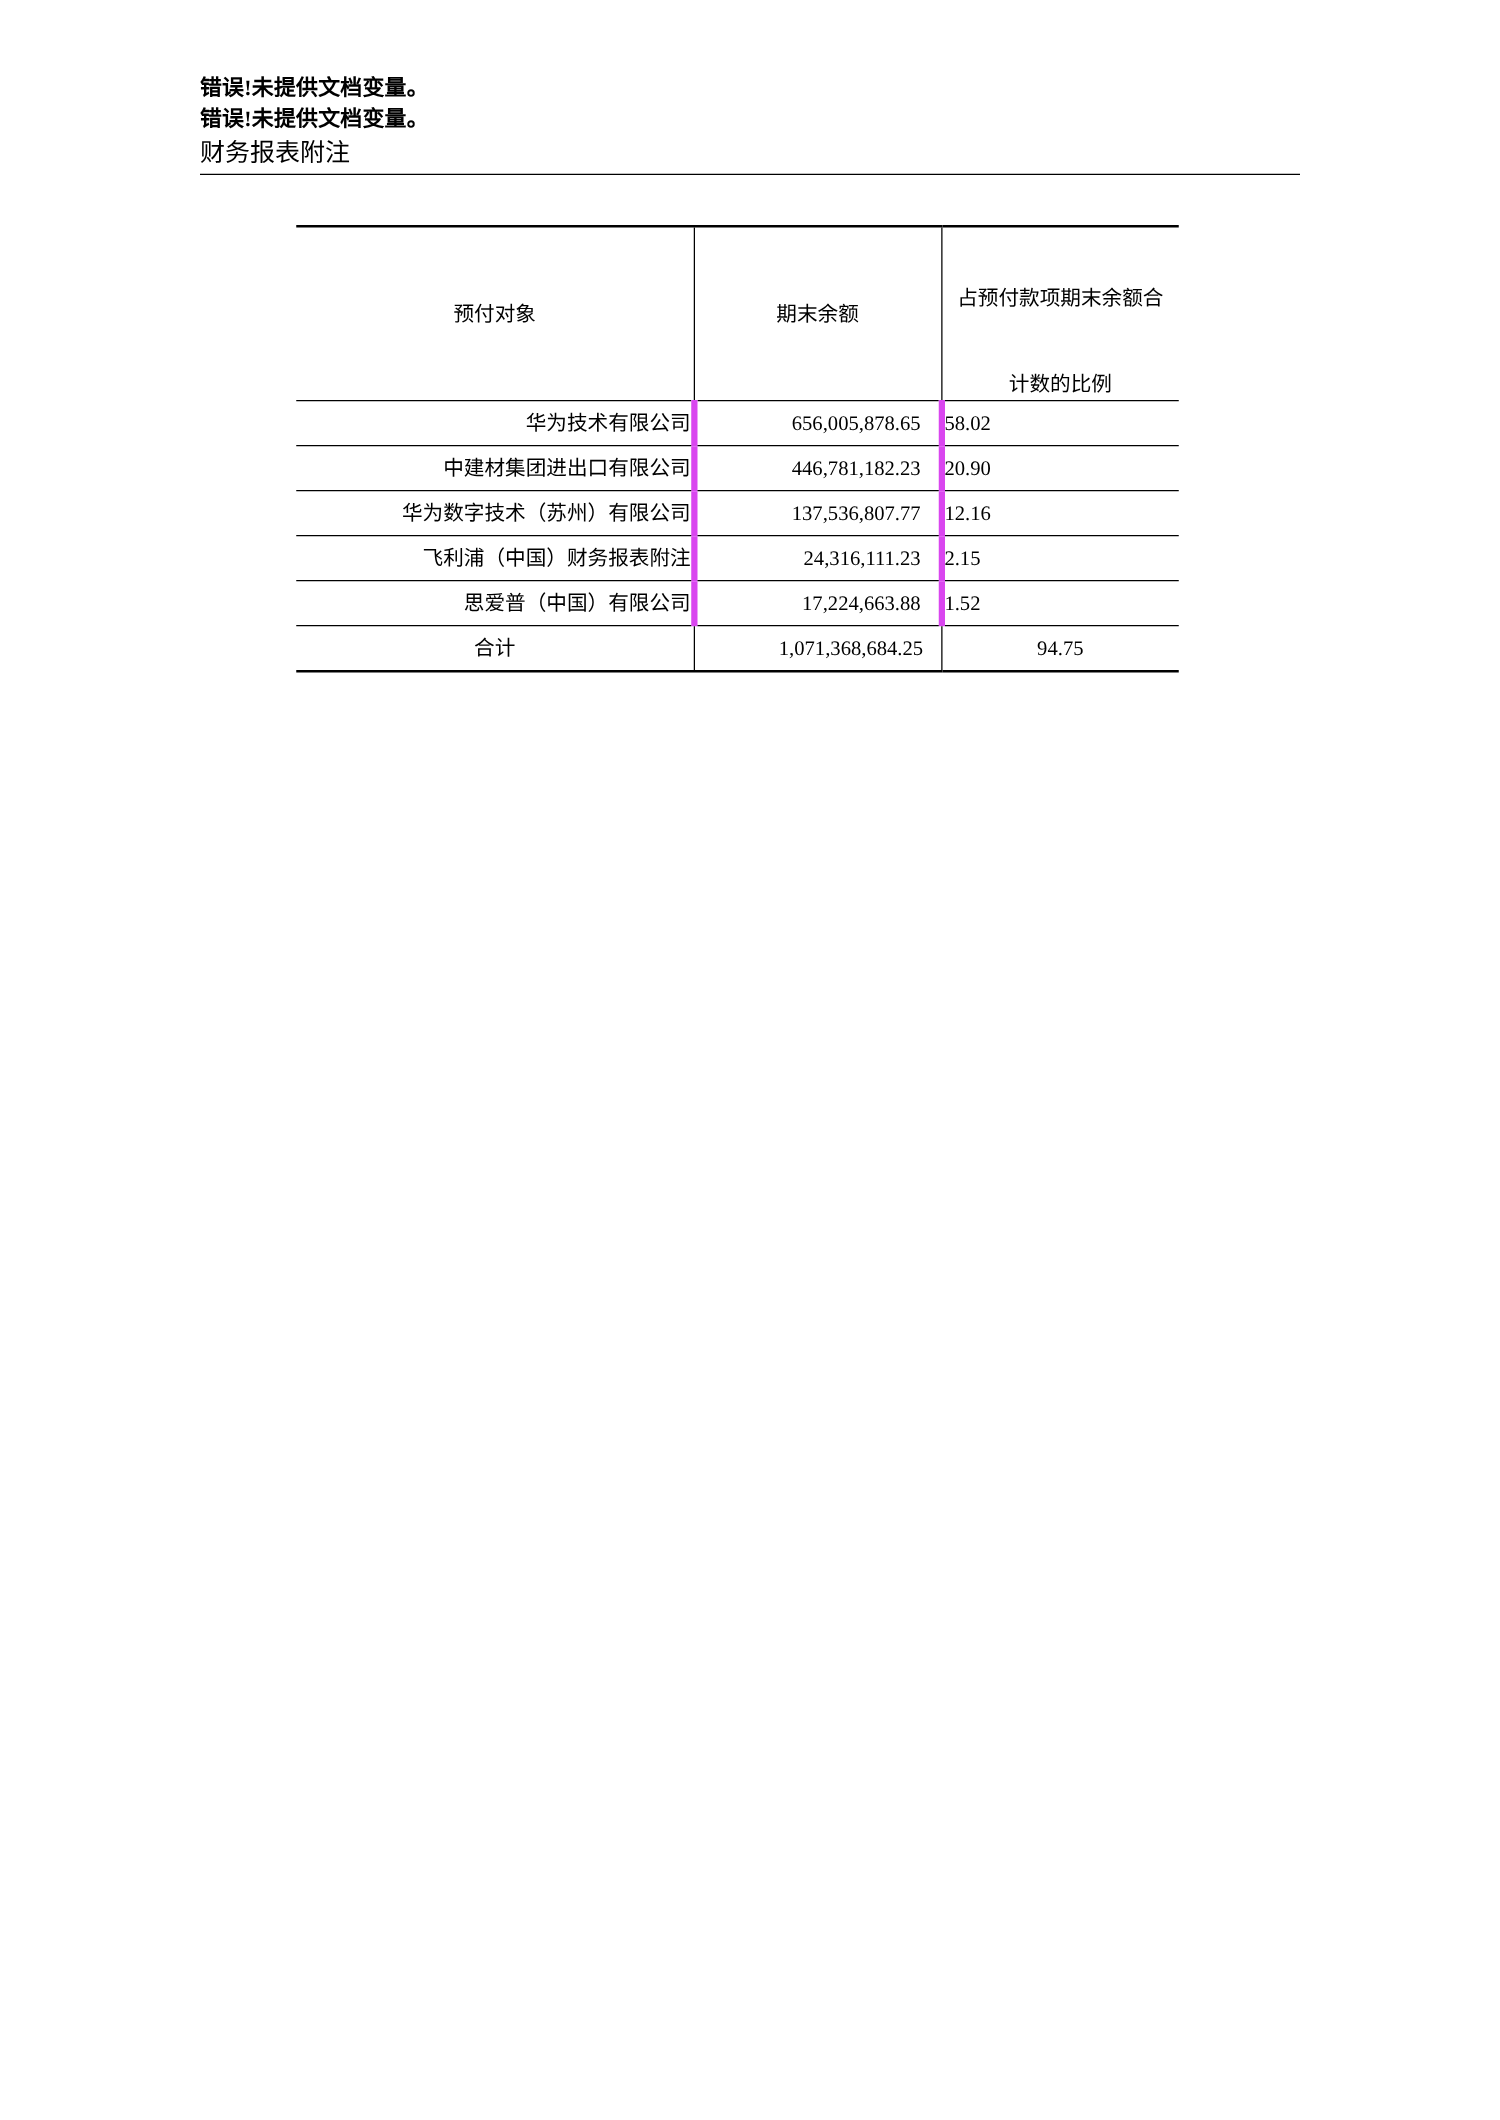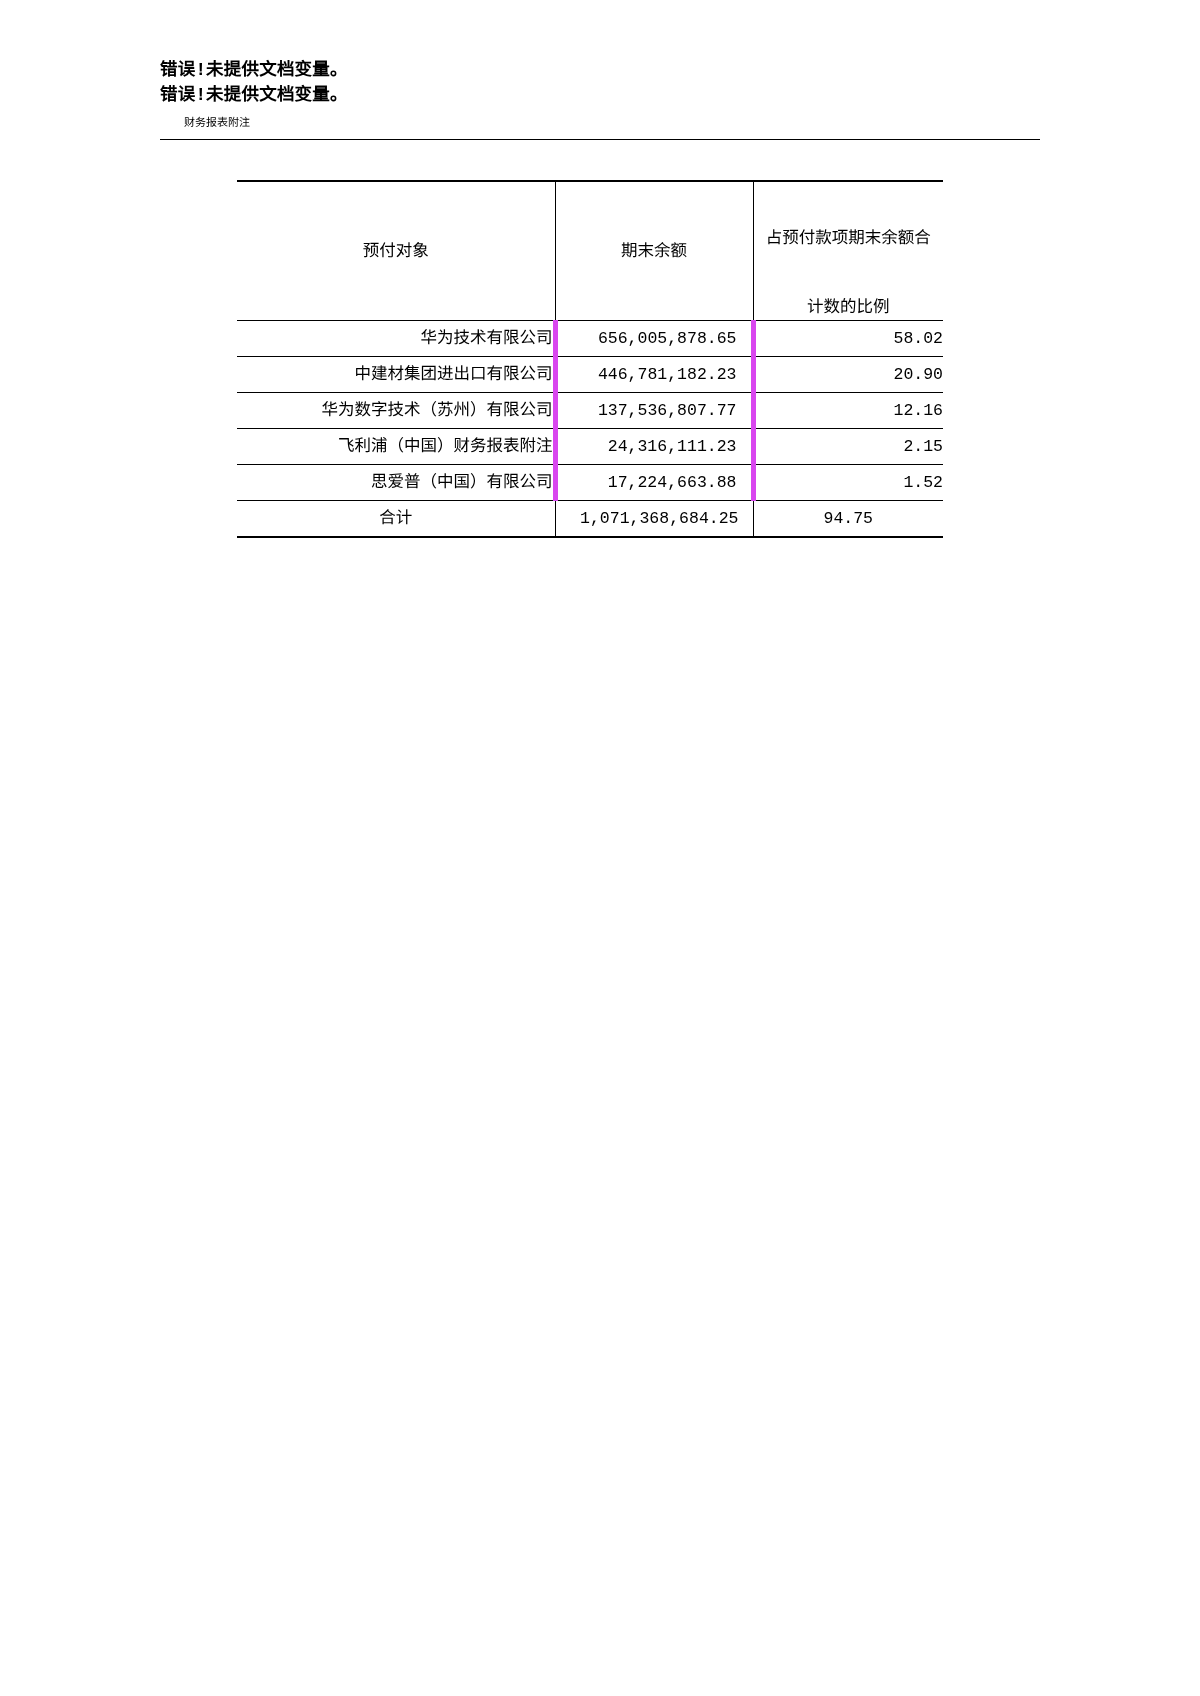--- a/index.html
+++ b/index.html
@@ -13,41 +13,39 @@
     position: relative;
     font-family: "Liberation Serif", "DejaVu Serif", serif;
     color: #000000;
     overflow: hidden;
   }
   .page {
     position: absolute;
     left: 0; top: 0;
     width: 952px;
     height: 1696px;
-    font-family: Liberation Mono, monospace;
   }
   .header-block {
     position: absolute;
     left: 160px;
     top: 58px;
     width: 880px;
   }
   .header-line {
     font-weight: bold;
     font-size: 17.5px;
     line-height: 25px;
     letter-spacing: 0.2px;
     white-space: nowrap;
   }
   .header-sub {
-    font-size: 11px;
+    font-size: 20px;
     line-height: 24px;
     padding-top: 3px;
     white-space: nowrap;
-    margin-left: 24px;
   }
   .header-rule {
     position: absolute;
     left: 160px;
     top: 139px;
     width: 880px;
     height: 0;
     border-top: 1px solid #000000;
   }
 
@@ -83,21 +81,21 @@
   .thead-row th.sep { border-left: 1px solid #000000; }
   .hdr-two-line { display: block; line-height: 25px; margin-top: 44px; }
 
   .body-row td {
     height: 35px;
     border-bottom: 1px solid #000000;
     padding: 2px 10px;
   }
   .body-row td.name { text-align: right; padding-left: 12px; }
   .body-row td.amount { text-align: right; padding-right: 14px; }
-  .body-row td.pct { text-align: right; margin-left: 20px; }
+  .body-row td.pct { text-align: left; margin-left: 20px; }
   .body-row td.sep { border-left: 5px solid #d946ef; }
 
   .total-row td {
     height: 35px;
     border-bottom: 2.5px solid #000000;
     padding: 2px 10px;
   }
   .total-row td.name { text-align: center; }
   .total-row td.amount { text-align: right; padding-right: 14px; padding-left: 16px; }
   .total-row td.pct { text-align: center; }

